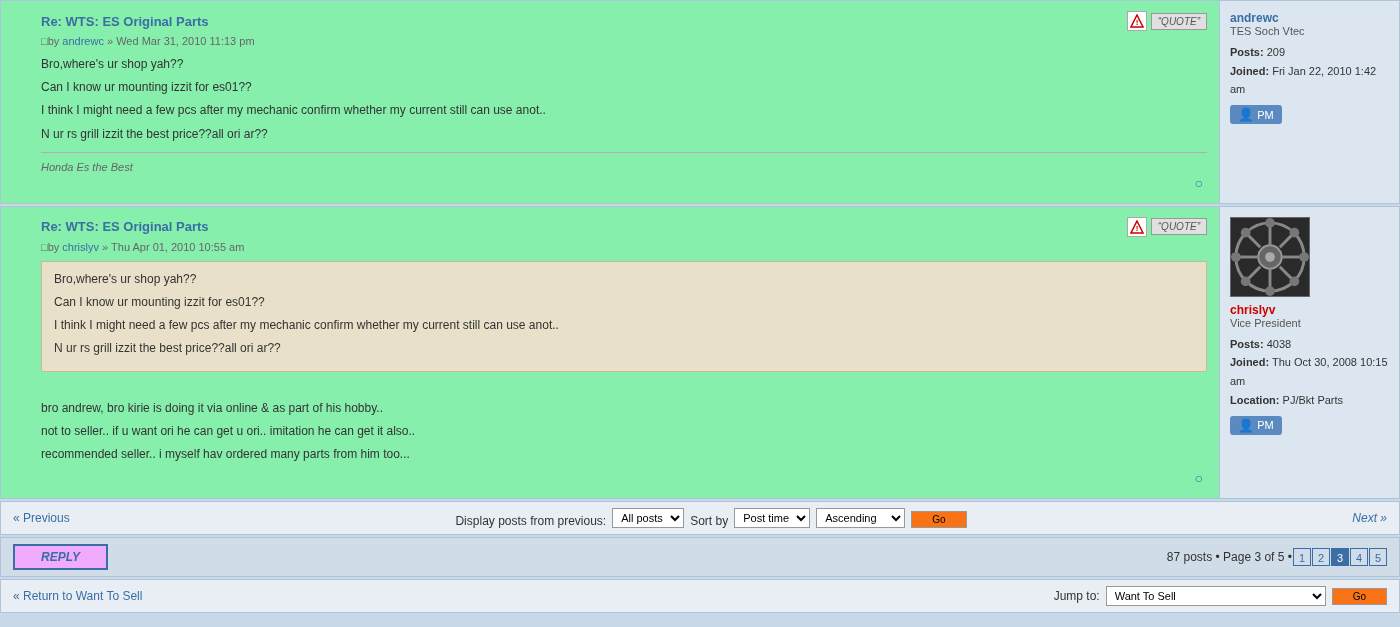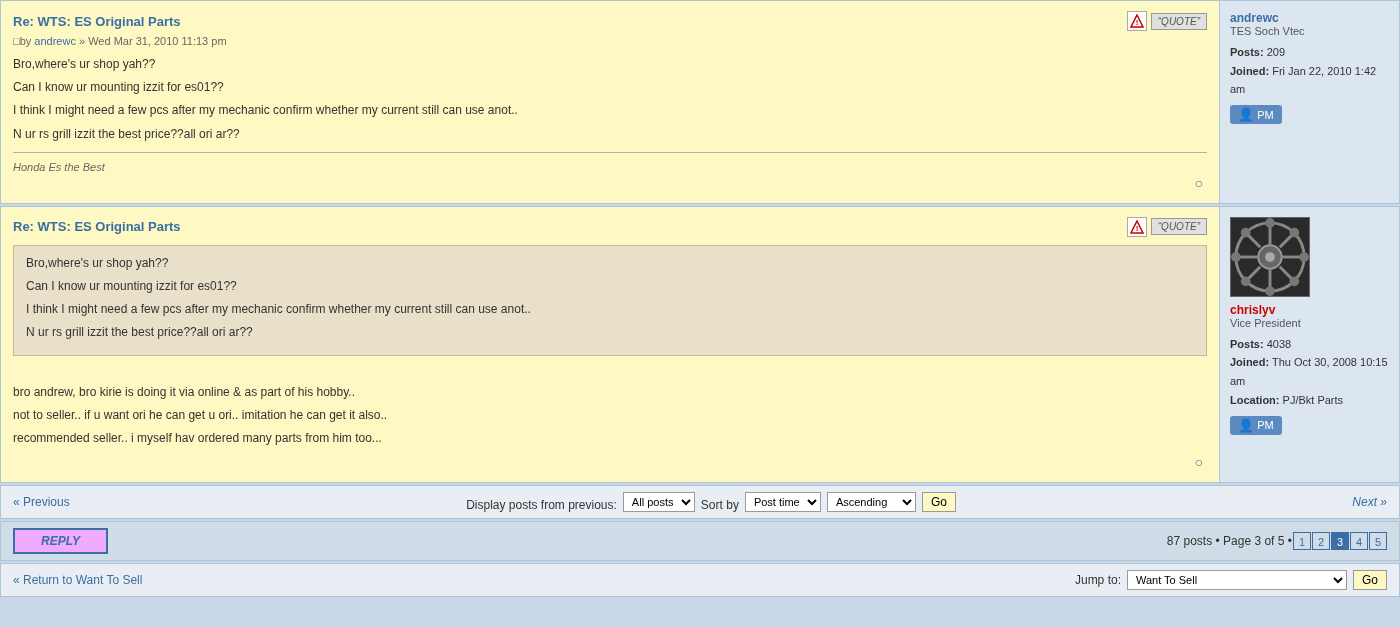--- a/index.html
+++ b/index.html
@@ -1,21 +1,21 @@
 <!DOCTYPE html>
 <html><head>
   <meta charset="utf-8">
   <style>
     * { box-sizing: border-box; margin: 0; padding: 0; }
     body { font-family: Arial, sans-serif; font-size: 12px; background: #c9d8e8; color: #333; }
     
     .page-wrapper { width: 1400px; background: #c9d8e8; }
     
     
-    .post-block { background: #fef9c3; border: 1px solid #b0c4d8; margin-bottom: 2px; display: flex; }
+    .post-block { background: #86efac; border: 1px solid #b0c4d8; margin-bottom: 2px; display: flex; padding-left: 28px; }
     .post-content { flex: 1; padding: 10px 12px; min-width: 0; }
     .post-sidebar { width: 180px; min-width: 180px; background: #dce6f0; border-left: 1px solid #b0c4d8; padding: 10px; }
     
     .post-title-bar { display: flex; align-items: center; justify-content: space-between; margin-bottom: 4px; }
     .post-title { font-size: 13px; font-weight: bold; color: #3a6ea5; }
     .post-title-icons { display: flex; gap: 4px; align-items: center; }
     .report-icon { width: 20px; height: 20px; background: #fff; border: 1px solid #aaa; display: flex; align-items: center; justify-content: center; cursor: pointer; }
     .quote-btn { background: #e0e0e0; border: 1px solid #999; padding: 2px 6px; font-size: 10px; cursor: pointer; font-style: italic; color: #555; }
     
     .post-meta { font-size: 11px; color: #666; margin-bottom: 8px; }
@@ -47,21 +47,21 @@
     
     .wheel-avatar { width: 80px; height: 80px; }
     
     
     .nav-bar { background: #e8eef4; border: 1px solid #b0c4d8; padding: 6px 12px; display: flex; align-items: center; justify-content: space-between; margin-bottom: 2px; }
     .nav-left a { color: #3a6ea5; text-decoration: none; font-size: 12px; }
     .nav-right a { color: #3a6ea5; text-decoration: none; font-size: 12px; font-style: italic; }
     
     .display-controls { display: flex; align-items: flex-end; gap: 6px; font-size: 12px; }
     .display-controls select { font-size: 11px; padding: 2px 4px; border: 1px solid #999; background: #fff; }
-    .go-btn { background: #fef9c3; border: 1px solid #999; padding: 2px 8px; font-size: 12px; cursor: pointer; }
+    .go-btn { background: #f97316; border: 1px solid #999; padding: 2px 20px; font-size: 10px; cursor: pointer; }
     
     
     .action-bar { background: #d0dce8; border: 1px solid #b0c4d8; padding: 6px 12px; display: flex; align-items: center; justify-content: space-between; margin-bottom: 2px; }
     .reply-btn { background: #f0abfc; border: 2px solid #3a6ea5; padding: 4px 26px; font-size: 12px; font-weight: bold; color: #3a6ea5; cursor: pointer; font-style: italic; }
     .pagination { font-size: 12px; color: #333; display: flex; align-items: center; gap: 1px; }
     .page-num { display: inline-block; width: 18px; height: 18px; line-height: 18px; text-align: center; font-size: 11px; border: 1px solid #3a6ea5; color: #3a6ea5; cursor: pointer; }
     .page-num.active { background: #3a6ea5; color: #fff; border-color: #3a6ea5; }
     
     
     .jump-bar { background: #e8eef4; border: 1px solid #b0c4d8; padding: 6px 12px; display: flex; align-items: center; justify-content: space-between; margin-bottom: 2px; }
@@ -129,20 +129,25 @@
           <div class="report-icon">
             <svg width="14" height="14" viewBox="0 0 14 14">
                 <polygon points="7,1 13,13 1,13" fill="none" stroke="#c00" stroke-width="1.5"></polygon>
                 <text x="7" y="11" text-anchor="middle" font-size="8" fill="#c00" font-weight="bold">!</text>
               </svg>
           </div>
           <div class="quote-btn">
             <em>“QUOTE”</em>
           </div>
         </div>
+      </div>
+      <div class="post-meta">
+        □<span>by</span>
+        <a>chrislyv</a>
+        <span>» Thu Apr 01, 2010 10:55 am</span>
       </div>
       <div class="post-body">
         <div class="quote-block">
           <p>Bro,where's ur shop yah??</p>
           <p>Can I know ur mounting izzit for es01??</p>
           <p>I think I might need a few pcs after my mechanic confirm whether my current still can use anot..</p>
           <p>N ur rs grill izzit the best price??all ori ar??</p>
         </div>
         <br>
         <p>bro andrew, bro kirie is doing it via online &amp; as part of his hobby..</p>

